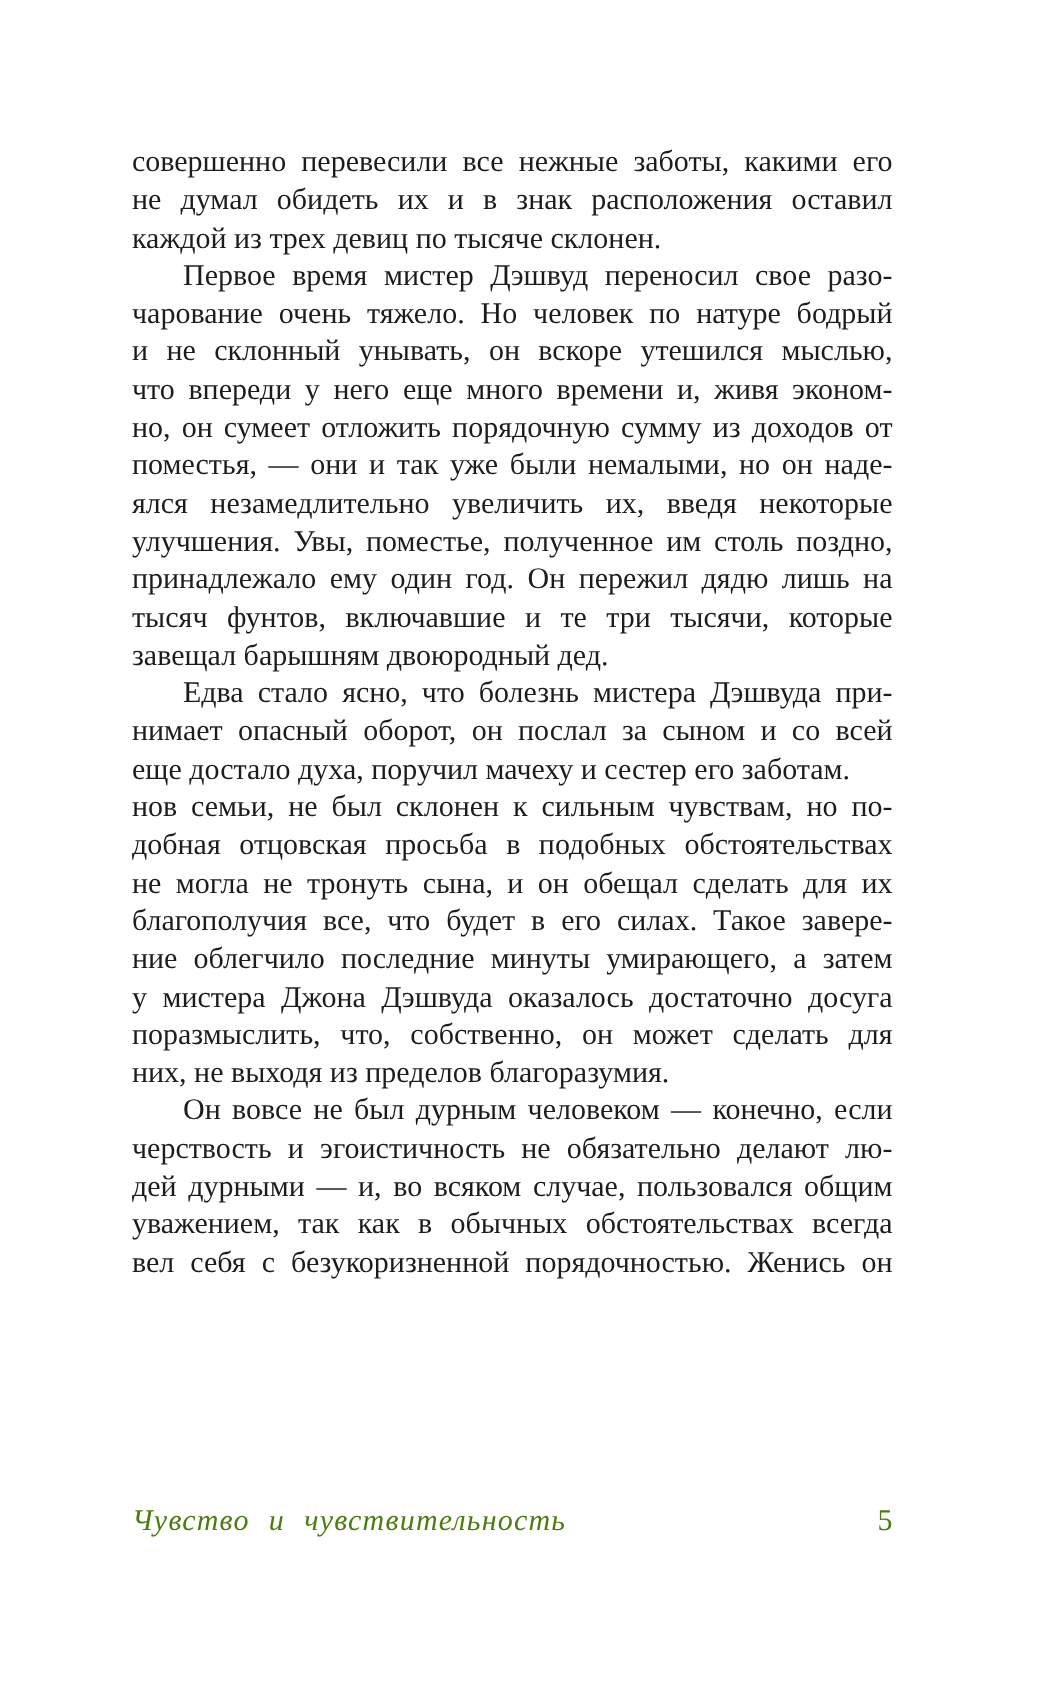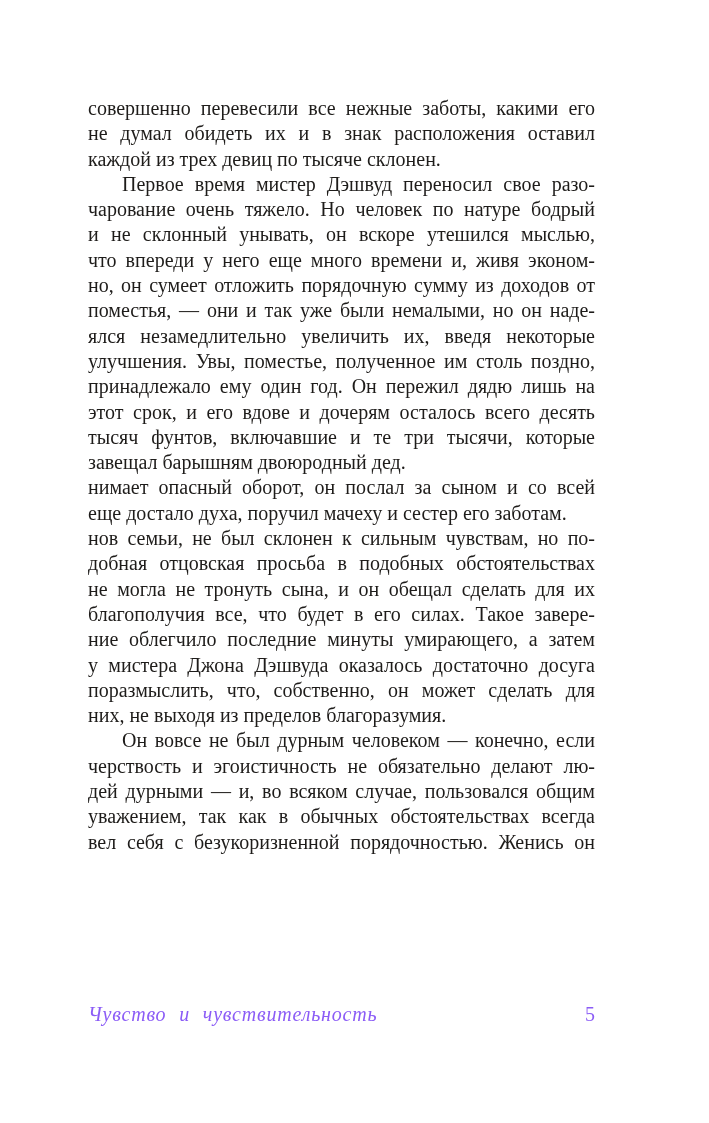--- a/index.html
+++ b/index.html
@@ -40,21 +40,21 @@
     text-indent: 34px;
   }
   .footer {
     position: absolute;
     top: 1003px;
     left: 88px;
     width: 507px;
     display: flex;
     justify-content: space-between;
     align-items: baseline;
-    color: #8b5cf6;
+    color: #4d7c0f;
     font-size: 20px;
   }
   .running-title {
     font-style: italic;
     letter-spacing: 0.8px;
     word-spacing: 7px;
   }
   .page-number {
     font-style: normal;
   }
@@ -69,23 +69,23 @@
       <div class="line para-end">каждой из трех девиц по тысяче склонен.</div>
       <div class="line indent">Первое время мистер Дэшвуд переносил свое разо-</div>
       <div class="line">чарование очень тяжело. Но человек по натуре бодрый</div>
       <div class="line">и не склонный унывать, он вскоре утешился мыслью,</div>
       <div class="line">что впереди у него еще много времени и, живя эконом-</div>
       <div class="line">но, он сумеет отложить порядочную сумму из доходов от</div>
       <div class="line">поместья, — они и так уже были немалыми, но он наде-</div>
       <div class="line">ялся незамедлительно увеличить их, введя некоторые</div>
       <div class="line">улучшения. Увы, поместье, полученное им столь поздно,</div>
       <div class="line">принадлежало ему один год. Он пережил дядю лишь на</div>
-      <div class="line">этот срок, и его вдове и дочерям осталось всего десять</div>
       <div class="line">тысяч фунтов, включавшие и те три тысячи, которые</div>
       <div class="line para-end">завещал барышням двоюродный дед.</div>
+      <div class="line indent">Едва стало ясно, что болезнь мистера Дэшвуда при-</div>
       <div class="line">нимает опасный оборот, он послал за сыном и со всей</div>
       <div class="line para-end">еще достало духа, поручил мачеху и сестер его заботам.</div>
       <div class="line">нов семьи, не был склонен к сильным чувствам, но по-</div>
       <div class="line">добная отцовская просьба в подобных обстоятельствах</div>
       <div class="line">не могла не тронуть сына, и он обещал сделать для их</div>
       <div class="line">благополучия все, что будет в его силах. Такое завере-</div>
       <div class="line">ние облегчило последние минуты умирающего, а затем</div>
       <div class="line">у мистера Джона Дэшвуда оказалось достаточно досуга</div>
       <div class="line">поразмыслить, что, собственно, он может сделать для</div>
       <div class="line para-end">них, не выходя из пределов благоразумия.</div>

